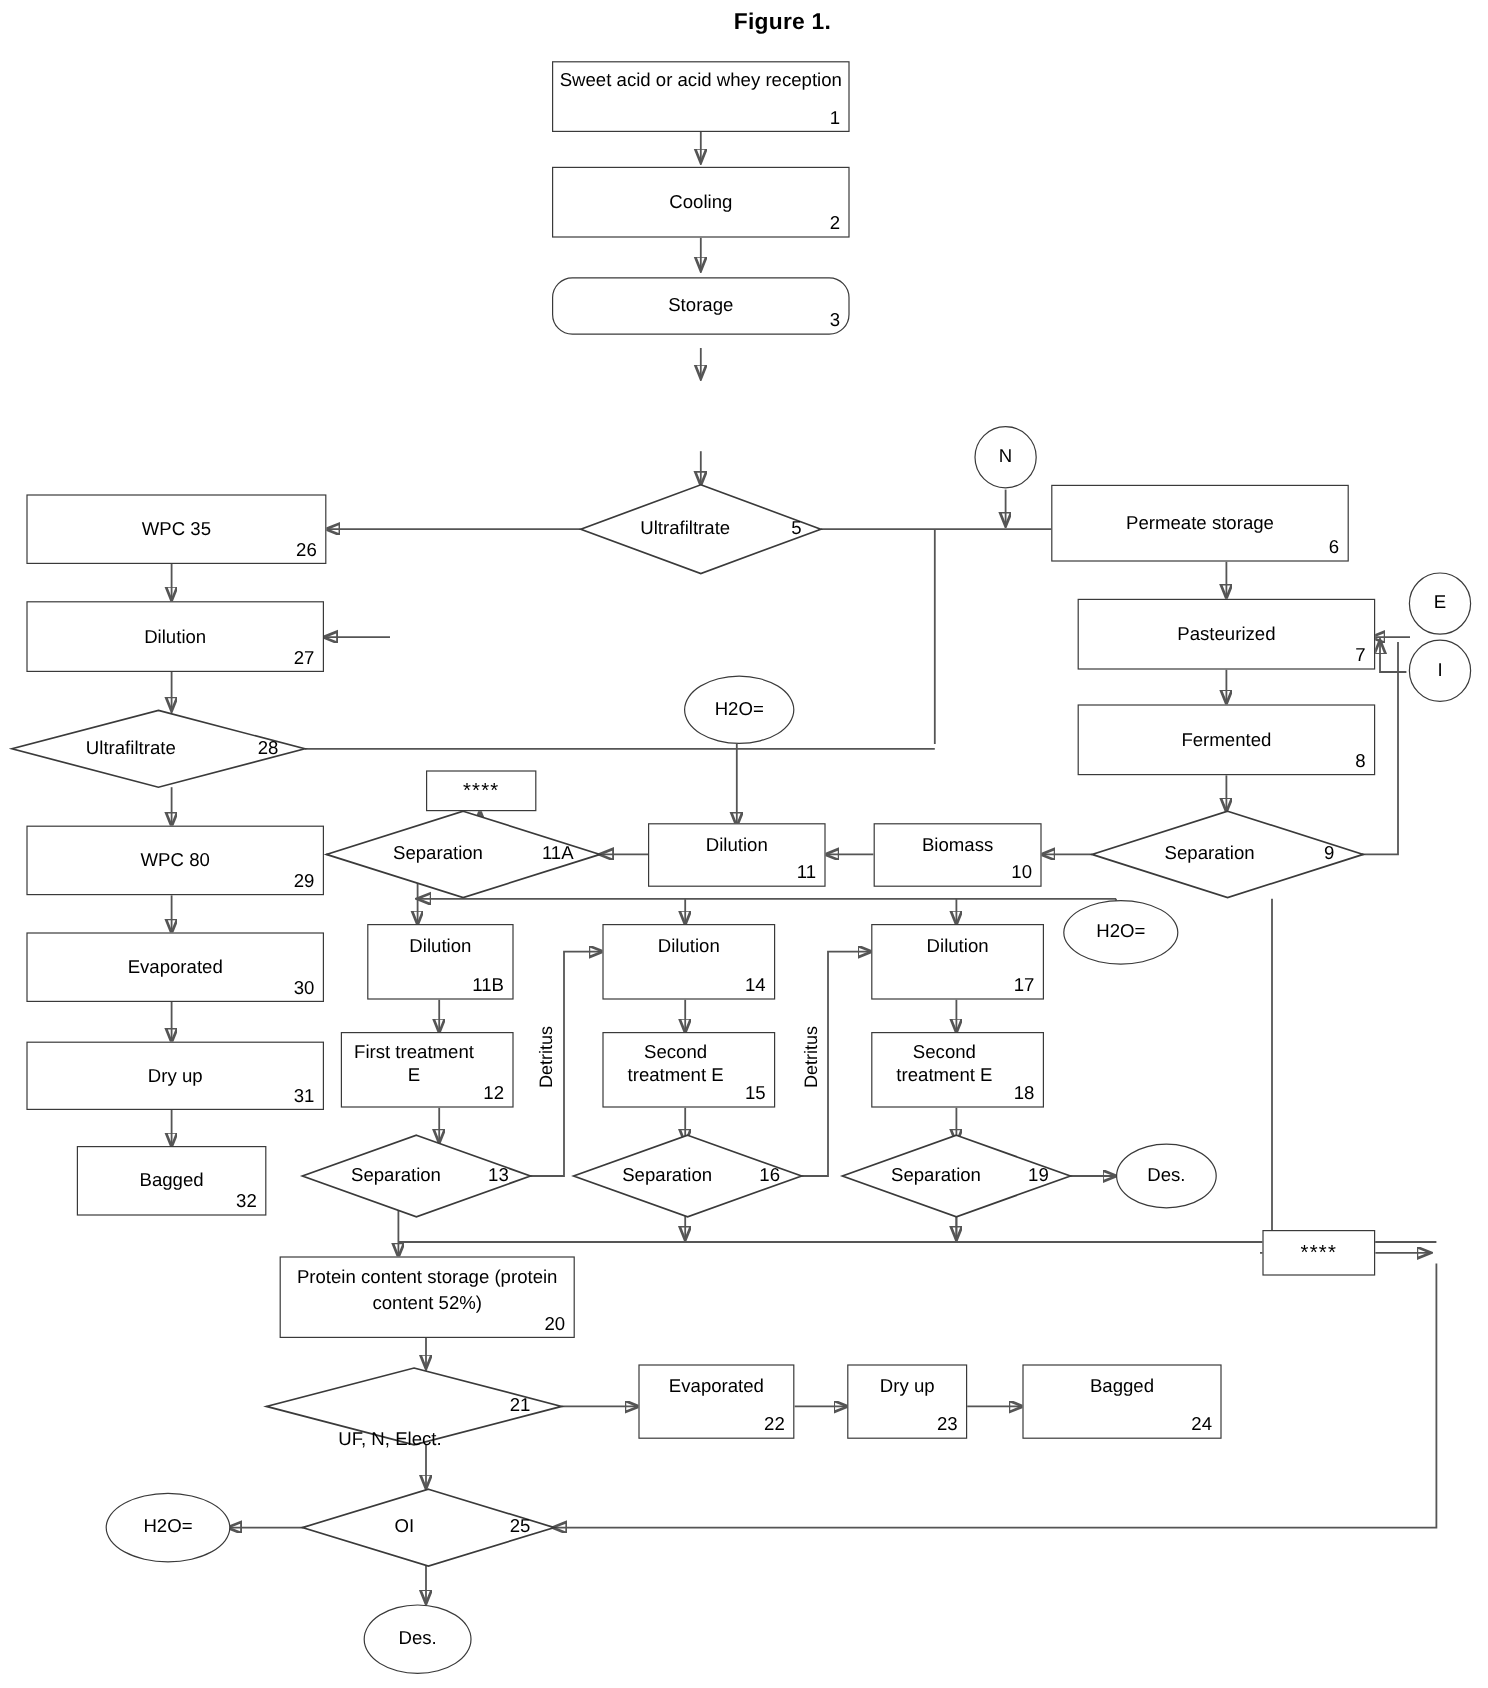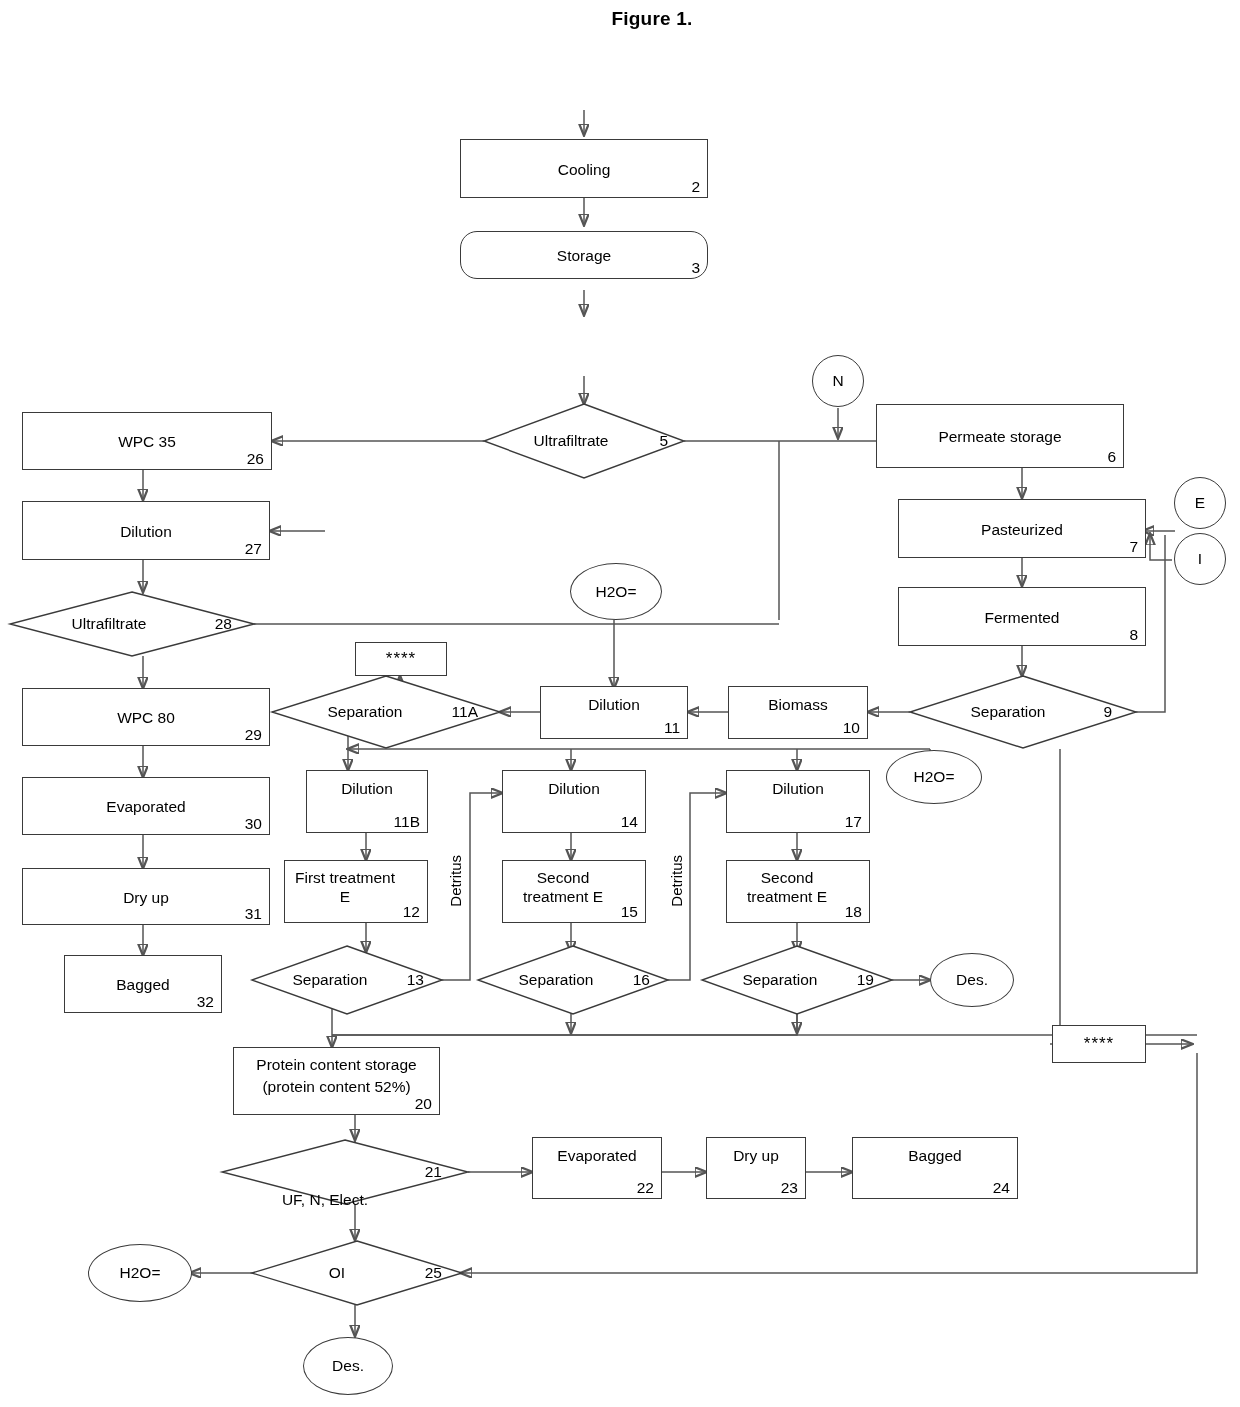--- a/index.html
+++ b/index.html
@@ -225,20 +225,24 @@
 
     <line x1="143" y1="656" x2="143" y2="688" marker-end="url(#ah)"></line>
 
     <line x1="143" y1="746" x2="143" y2="777" marker-end="url(#ah)"></line>
     <line x1="143" y1="835" x2="143" y2="868" marker-end="url(#ah)"></line>
     <line x1="143" y1="925" x2="143" y2="955" marker-end="url(#ah)"></line>
 
     <polyline points="300,712 272,712"></polyline>
   </svg>
 
+  <div class="node" style="left:460px; top:51px; width:248px; height:59px;">
+    <div class="lbl">Sweet acid or acid whey reception</div>
+    <div class="num">1</div>
+  </div>
 
   <div class="node center" style="left:460px; top:139px; width:248px; height:59px;">
     <div class="lbl">Cooling</div>
     <div class="num">2</div>
   </div>
 
   <div class="node center" style="left:460px; top:231px; width:248px; height:48px;border-radius:17px;">
     <div class="lbl">Storage</div>
     <div class="num">3</div>
   </div>
@@ -365,21 +369,21 @@
         <polygon points="95,0 190,34 95,68 0,34" fill="#fff" stroke="#3a3a3a" stroke-width="1.4"></polygon>
       </svg>
     <div class="dlbl" style="padding-right:34px;">Separation</div>
     <div class="dnum" style="right:18px;">19</div>
   </div>
 
   <div class="oval" style="left:930px; top:953px; width:84px; height:54px;">
     <span>Des.</span>
   </div>
 
-  <div class="node" style="left:233px; top:1047px; width:207px; height:68px;padding-left:42px;">
+  <div class="node" style="left:233px; top:1047px; width:246px; height:68px;padding-left:42px;">
     <div class="lbl" style="top:6px; line-height:22px;">Protein content storage (protein content 52%)</div>
     <div class="num">20</div>
   </div>
 
   <div class="diamond" style="left:222px; top:1140px; width:246px; height:64px;">
     <svg width="246" height="64">
         <polygon points="123,0 246,32 123,64 0,32" fill="#fff" stroke="#3a3a3a" stroke-width="1.4"></polygon>
       </svg>
     <div class="dlbl" style="padding-right:40px;margin-top:28px;">UF, N, Elect.</div>
     <div class="dnum" style="right:26px;">21</div>

